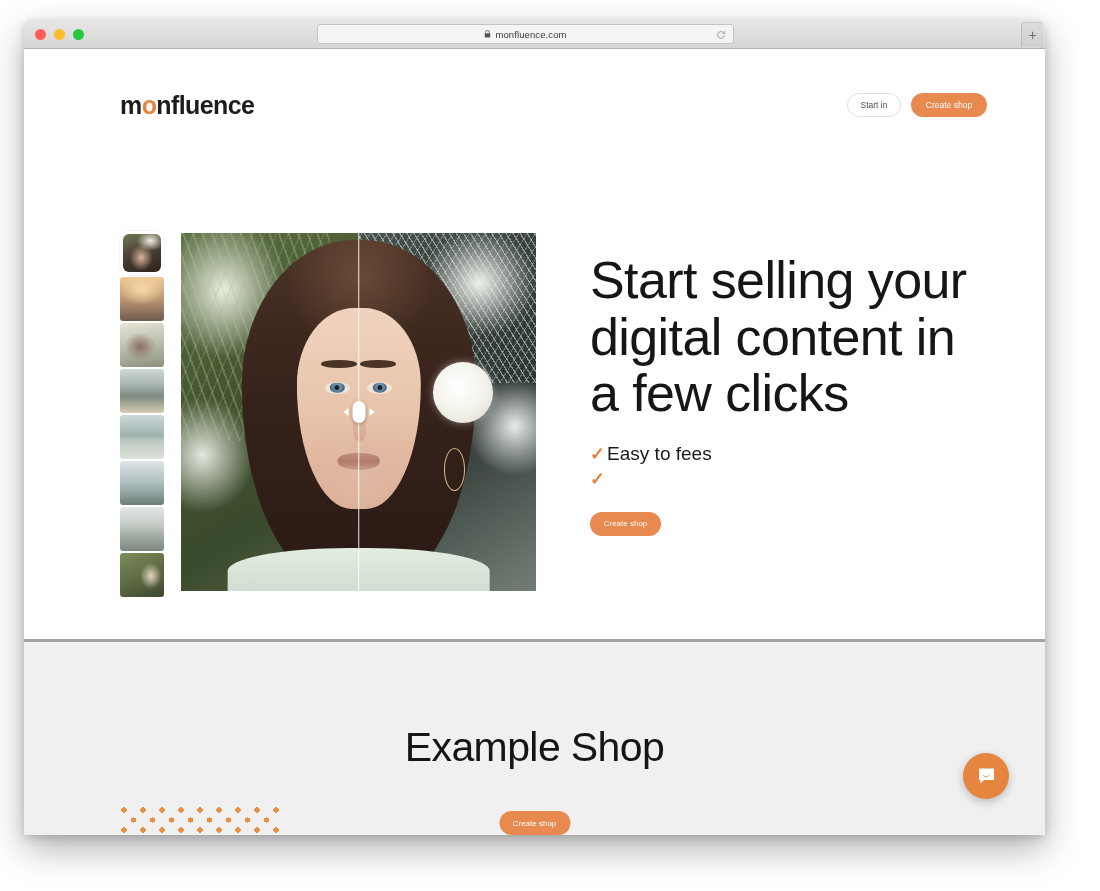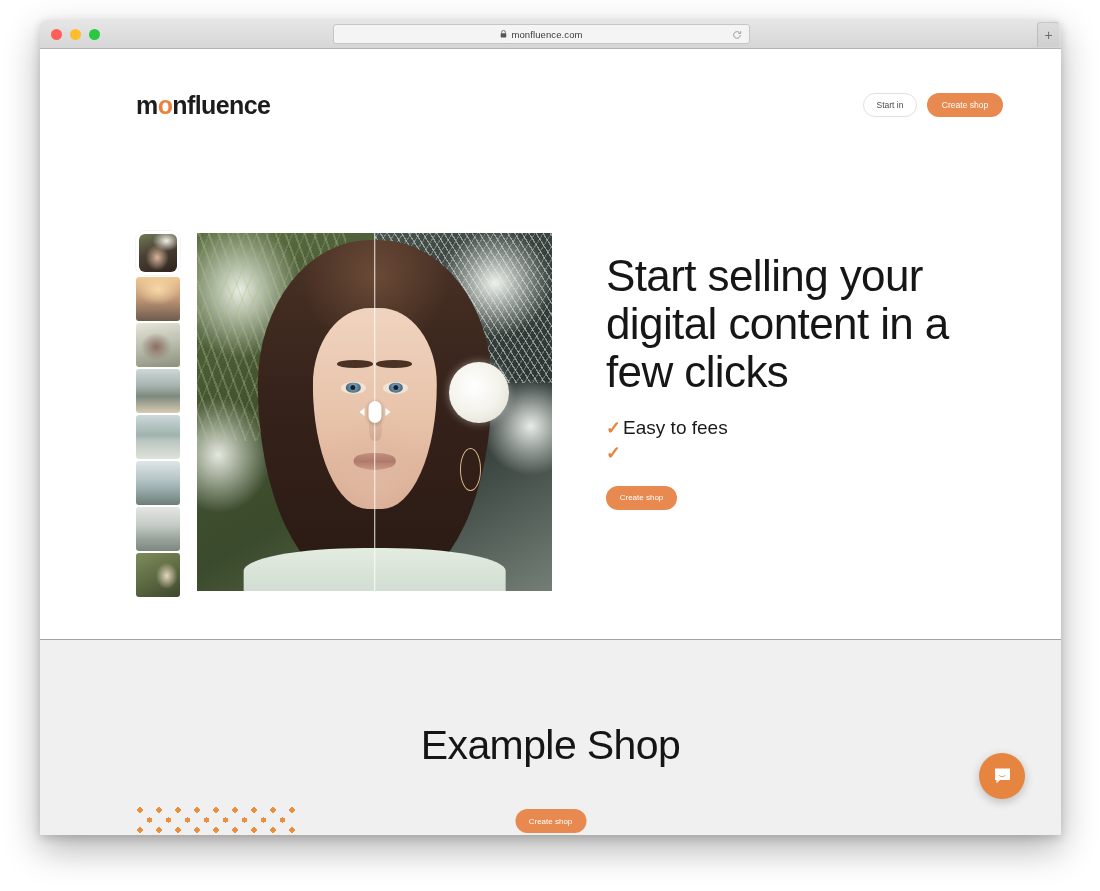--- a/index.html
+++ b/index.html
@@ -8,21 +8,21 @@
     width: 1100px;
     height: 891px;
     background: #ffffff;
     font-family: "Liberation Sans", sans-serif;
     overflow: hidden;
   }
 
   
   .browser-window {
     position: absolute;
-    left: 40px;
+    left: 24px;
     top: 20px;
     width: 1021px;
     height: 815px;
     background: #ffffff;
     border-radius: 6px 6px 0 0;
     box-shadow: 0 14px 36px rgba(0,0,0,0.30), 0 3px 10px rgba(0,0,0,0.16);
     overflow: hidden;
   }
 
   .titlebar {
@@ -408,21 +408,21 @@
   }
 
   
   .hero-copy {
     position: absolute;
     left: 566px;
     top: 138px;
     width: 380px;
   }
   .hero-title {
-    font-size: 44px;
+    font-size: 52px;
     line-height: 1.09;
     font-weight: 400;
     color: #161616;
     letter-spacing: -0.6px;
   }
   .hero-benefits { margin-top: 17px; }
   .benefit {
     display: flex;
     align-items: center;
     font-size: 19px;
@@ -460,21 +460,21 @@
   }
 
   
   .shop-section {
     position: absolute;
     left: 0;
     top: 590px;
     width: 100%;
     height: 196px;
     background: #f0f0f0;
-    border-top: 1px solid #a3a3a3;
+    border-top: 3px solid #a3a3a3;
   }
   .shop-title {
     position: absolute;
     left: 0; right: 0;
     top: 82px;
     text-align: center;
     font-size: 41px;
     font-weight: 400;
     color: #151515;
     letter-spacing: -0.6px;

